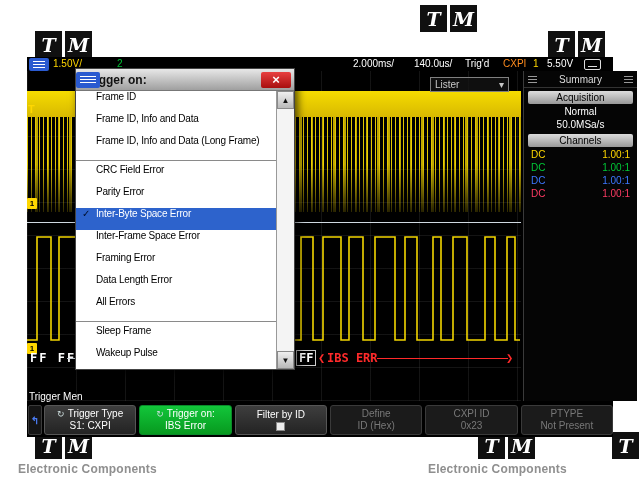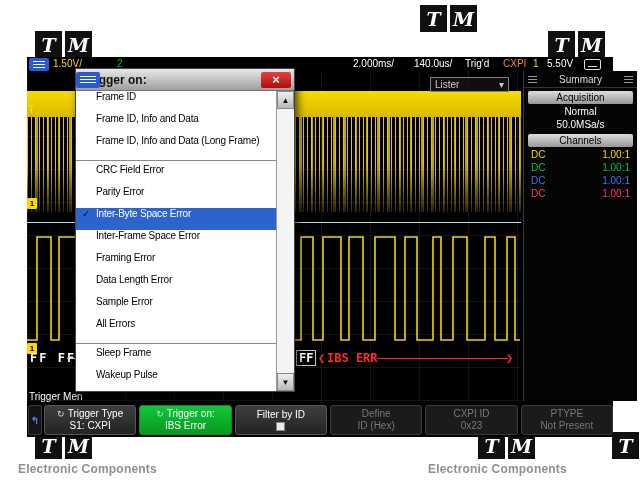--- a/index.html
+++ b/index.html
@@ -296,24 +296,20 @@
           <div class="dd-item">
             <span class="chk"></span>
             <span>Framing Error</span>
           </div>
           <div class="dd-item">
             <span class="chk"></span>
             <span>Data Length Error</span>
           </div>
           <div class="dd-item">
             <span class="chk"></span>
-            <span>Sample Error</span>
-          </div>
-          <div class="dd-item">
-            <span class="chk"></span>
             <span>All Errors</span>
           </div>
           <div class="dd-sep"></div>
           <div class="dd-item">
             <span class="chk"></span>
             <span>Sleep Frame</span>
           </div>
           <div class="dd-item">
             <span class="chk"></span>
             <span>Wakeup Pulse</span>

